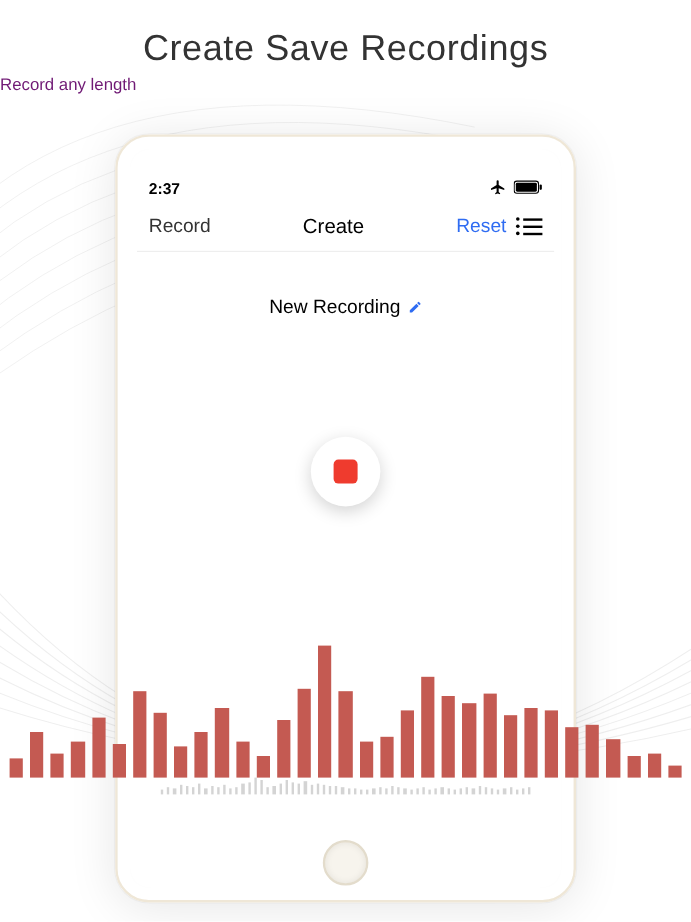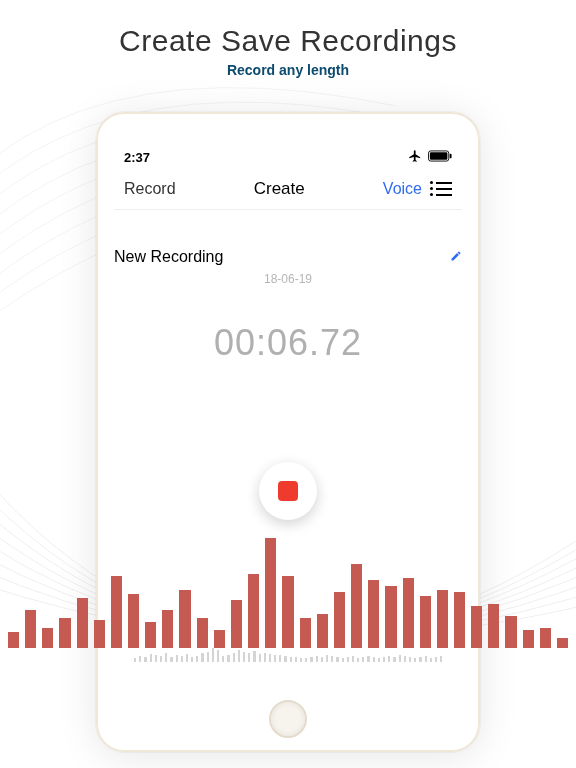--- a/index.html
+++ b/index.html
@@ -17,24 +17,24 @@
 
   .promo-title {
     text-align: center;
     font-size: 30px;
     font-weight: 300;
     color: #333;
     margin-top: 24px;
     letter-spacing: 0.5px;
   }
   .promo-subtitle {
-    text-align: center;
+    text-align: left;
     font-size: 14px;
-    font-weight: 700;
-    color: #0c4a6e;
+    font-weight: 400;
+    color: #701a75;
     margin-top: 4px;
   }
 
   .tablet {
     position: absolute;
     left: 96px;
     top: 112px;
     width: 384px;
     height: 640px;
     border-radius: 28px;
@@ -99,21 +99,21 @@
   .nav-list-icon { width: 22px; display: flex; flex-direction: column; gap: 3px; }
   .nav-list-icon span { display: flex; align-items: center; gap: 3px; }
   .nav-list-icon i { width: 3px; height: 3px; border-radius: 50%; background:#000; display:inline-block;}
   .nav-list-icon b { flex:1; height:2px; background:#000; display:inline-block;}
 
   .rec-title-row {
     margin-top: 38px;
     text-align: center;
     font-size: 16px;
     color: #000;
-    display:flex; justify-content:space-between; align-items:center; gap:6px;
+    display:flex; justify-content:center; align-items:center; gap:6px;
   }
   .pencil { color:#2f6cf2; font-size:12px;}
   .rec-date { text-align: center; font-size: 12px; color: #b6b6b6; margin-top: 6px; }
   .timer { text-align: center; font-size: 36px; font-weight: 300; color: #b0b0b0; margin-top: 36px; letter-spacing: 1px;}
 
   .record-btn-wrap { display:flex; justify-content:center; margin-top: 98px;}
   .record-btn {
     width: 58px; height: 58px; border-radius: 50%;
     background: #fff;
     box-shadow: 0 4px 14px rgba(0,0,0,0.18);
@@ -203,21 +203,21 @@
               <rect x="2" y="2" width="19" height="8" rx="1.3" fill="#000"></rect>
               <rect x="23.5" y="3.5" width="2" height="5" rx="1" fill="#000"></rect>
             </svg>
         </span>
       </span>
     </div>
 
     <div class="nav-bar">
       <span class="nav-reset">Record</span>
       <span class="nav-title">Create</span>
-      <span class="nav-save">Voice</span>
+      <span class="nav-save">Reset</span>
       <span class="nav-list-icon">
         <span>
             <i></i>
             <b></b>
           </span>
         <span>
             <i></i>
             <b></b>
           </span>
         <span>
@@ -228,22 +228,20 @@
     </div>
 
     <div class="rec-title-row">
       <span>New Recording</span>
       <span class="pencil">
         <svg width="12" height="12" viewBox="0 0 24 24">
             <path fill="#2f6cf2" d="M3 17.25V21h3.75L17.81 9.94l-3.75-3.75L3 17.25zM20.71 7.04a1 1 0 0 0 0-1.41l-2.34-2.34a1 1 0 0 0-1.41 0l-1.83 1.83 3.75 3.75 1.83-1.83z"></path>
           </svg>
       </span>
     </div>
-    <div class="rec-date">18-06-19</div>
-    <div class="timer">00:06.72</div>
 
     <div class="record-btn-wrap">
       <div class="record-btn">
         <div class="record-square"></div>
       </div>
     </div>
 
     <div class="mini-ticks" id="mini-ticks">
         <i style="height: 4px;"></i>
         <i style="height: 6px;"></i>

